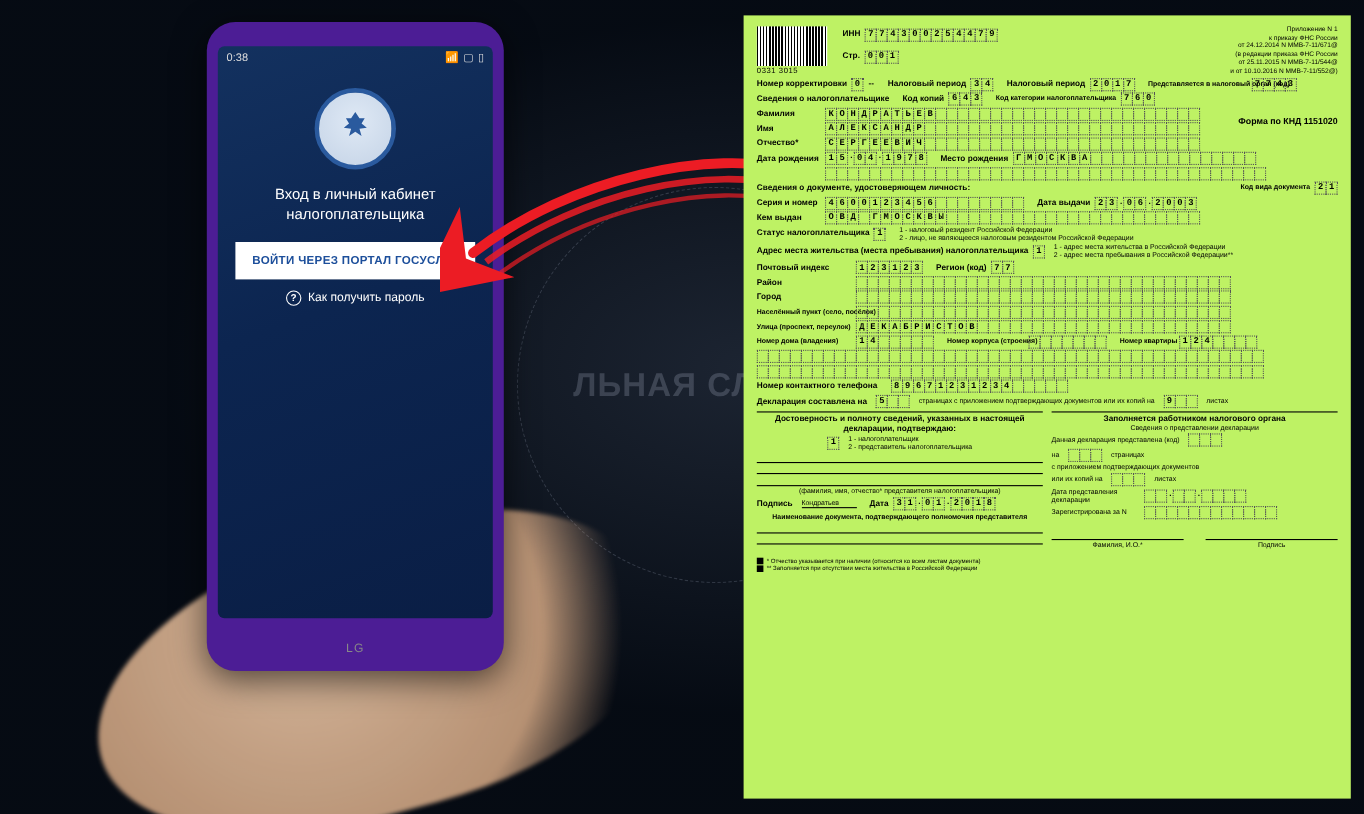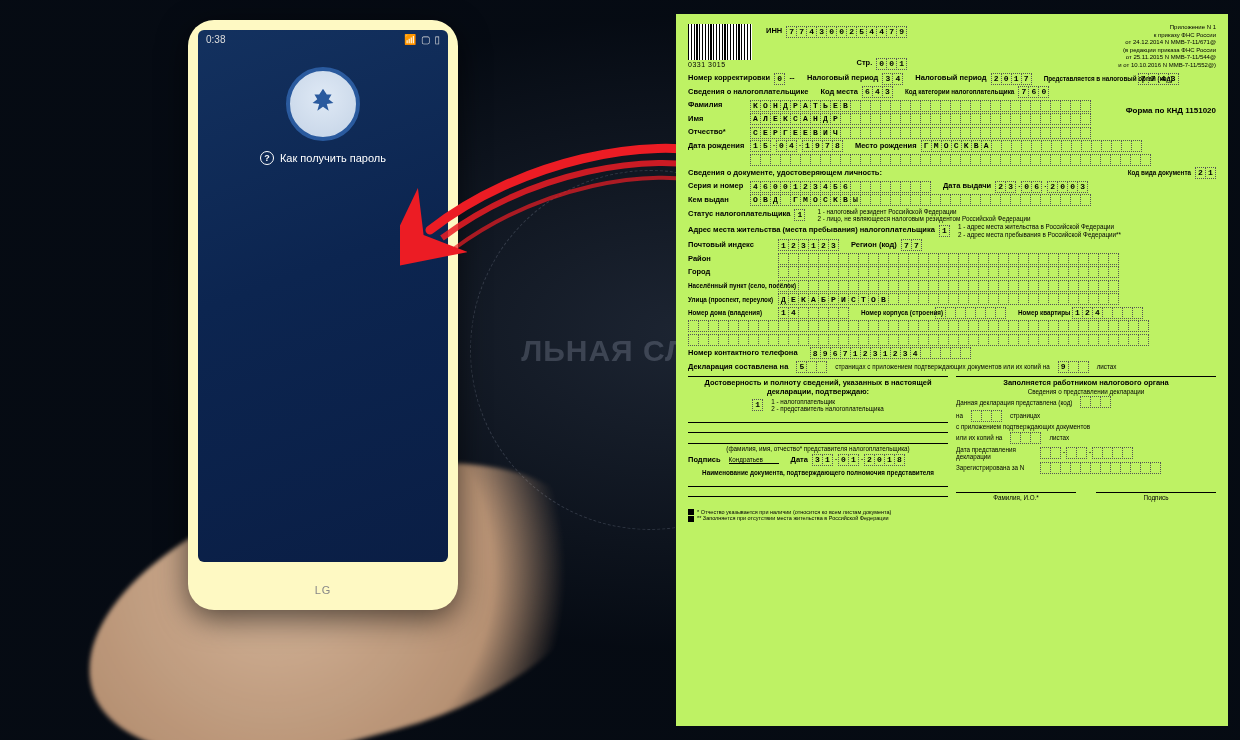--- a/index.html
+++ b/index.html
@@ -4,21 +4,21 @@
 <style>
   *{box-sizing:border-box;margin:0;padding:0}
   body{width:1240px;height:740px;overflow:hidden;font-family:Arial,sans-serif;background:#0c1520;position:relative}
   
   .bg{position:absolute;inset:0;background:
       radial-gradient(ellipse at 55% 45%,rgba(60,70,90,.35),rgba(5,10,18,.9) 55%),
       #0b121c}
   .emblem-bg{position:absolute;left:470px;top:170px;width:360px;height:360px;border:1px dashed rgba(150,160,180,.25);border-radius:50%;display:flex;align-items:center;justify-content:center;color:rgba(170,180,200,.25);font-weight:bold;font-size:30px;line-height:1.1;text-align:center;letter-spacing:1px}
   
   .hand{position:absolute;left:80px;top:480px;width:520px;height:260px;background:radial-gradient(circle at 40% 30%,#e9c6a7,#caa07e 60%,transparent 80%);border-radius:60% 50% 50% 50%;transform:rotate(-15deg);filter:blur(2px);opacity:.9}
-  .phone{position:absolute;left:188px;top:20px;width:270px;height:590px;background:#fef9c3;border-radius:26px;padding:10px 10px 48px;box-shadow:0 8px 30px rgba(0,0,0,.6)}
+  .phone{position:absolute;left:188px;top:20px;width:270px;height:590px;background:#4c1d95;border-radius:26px;padding:22px 10px 48px;box-shadow:0 8px 30px rgba(0,0,0,.6)}
   .phone-brand{position:absolute;bottom:14px;left:0;right:0;text-align:center;color:#888;font-size:11px;letter-spacing:1px}
   .screen{width:100%;height:100%;background:linear-gradient(160deg,#13315f 0%,#0c2550 45%,#0a1e45 100%);border-radius:6px;position:relative;color:#fff;overflow:hidden}
   .statusbar{display:flex;justify-content:space-between;align-items:center;padding:4px 8px;font-size:10px;color:#ddd}
   .status-icons{display:flex;gap:4px;align-items:center}
   .status-icons span{font-size:10px}
   .app-logo{width:74px;height:74px;border-radius:50%;margin:18px auto 8px;background:radial-gradient(circle at 50% 40%,#dfe9f5,#c4d3e6);border:4px solid #2a5a9e;position:relative;display:flex;align-items:center;justify-content:center}
   .app-logo svg{width:38px;height:38px}
   .app-heading{text-align:center;font-size:13.5px;line-height:1.35;padding:6px 18px 16px;font-weight:500}
   .btn{margin:0 16px 10px;height:34px;display:flex;align-items:center;justify-content:center;font-size:10.5px;font-weight:bold;letter-spacing:.3px;cursor:pointer}
   .btn-primary{background:#ef6b1f;color:#fff}
@@ -69,20 +69,22 @@
         <span>📶</span>
         <span>▢</span>
         <span>▯</span>
       </div>
     </div>
     <div class="app-logo">
       <svg viewBox="0 0 40 40">
           <path fill="#2a5a9e" d="M20 4l4 6h5l-3 5 5 4-7 1 2 7-6-4-6 4 2-7-7-1 5-4-3-5h5z"></path>
         </svg>
     </div>
+    <div class="app-heading">Вход в личный кабинет налогоплательщика</div>
+    <div class="btn btn-secondary">ВОЙТИ ЧЕРЕЗ ПОРТАЛ ГОСУСЛУГ</div>
     <div class="help">
       <span class="help-ic">?</span>
       <span>Как получить пароль</span>
     </div>
   </div>
   <div class="phone-brand"><span>LG</span></div>
 </div>
 
 <svg class="arrow" viewBox="0 0 340 170">
   <defs>
@@ -110,21 +112,21 @@
               <span class="cell">0</span>
               <span class="cell">0</span>
               <span class="cell">2</span>
               <span class="cell">5</span>
               <span class="cell">4</span>
               <span class="cell">4</span>
               <span class="cell">7</span>
               <span class="cell">9</span>
             </span>
           </div>
-        <div class="row" style="margin-top:20px;justify-content:flex-end">
+        <div class="row" style="margin-top:8px;justify-content:flex-start">
             <span class="lbl">Стр.</span>
             <span class="boxes" id="b-page">
               <span class="cell">0</span>
               <span class="cell">0</span>
               <span class="cell">1</span>
             </span>
           </div>
       </div>
     </div>
     <div class="appx" id="appx">Приложение N 1<br>к приказу ФНС России<br>от 24.12.2014 N ММВ-7-11/671@<br>(в редакции приказа ФНС России<br>от 25.11.2015 N ММВ-7-11/544@<br>и от 10.10.2016 N ММВ-7-11/552@)</div>
@@ -154,21 +156,21 @@
       <span class="boxes" id="b-organ">
         <span class="cell">7</span>
         <span class="cell">7</span>
         <span class="cell">4</span>
         <span class="cell">3</span>
       </span>
   </div>
 
   <div class="row">
       <span class="lbl">Сведения о налогоплательщике</span>
-    <span class="lbl ml8">Код места</span>
+    <span class="lbl ml8">Код копий</span>
       <span class="boxes" id="b-country">
         <span class="cell">6</span>
         <span class="cell">4</span>
         <span class="cell">3</span>
       </span>
     <span class="lbl small ml8">Код категории налогоплательщика</span>
       <span class="boxes" id="b-cat">
         <span class="cell">7</span>
         <span class="cell">6</span>
         <span class="cell">0</span>

